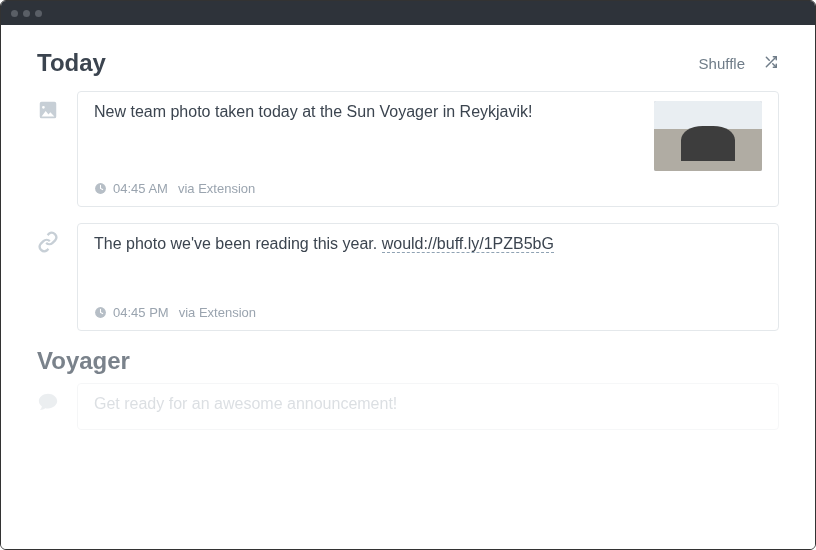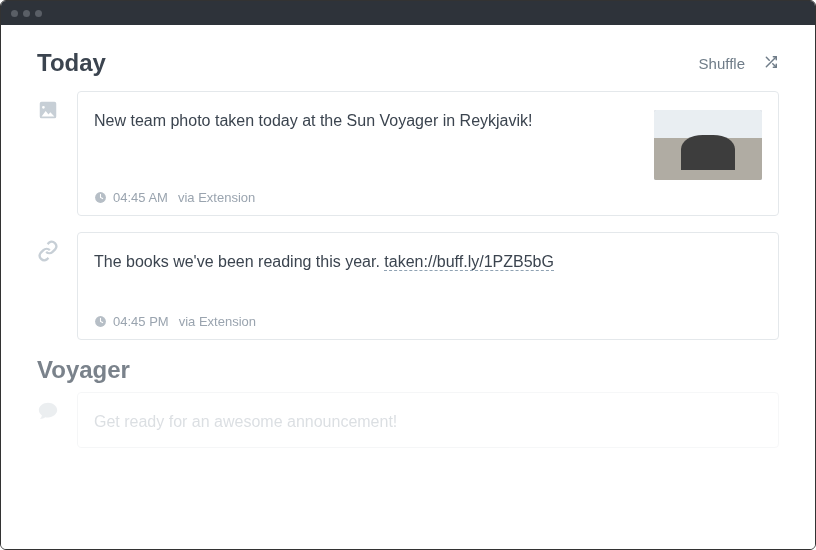--- a/index.html
+++ b/index.html
@@ -16,21 +16,21 @@
     padding: 0 16px; font-size: 16px; color: #9aa4af;
   }
 
   .section-header { display: flex; justify-content: space-between; align-items: center; margin-bottom: 14px; }
   .section-title { font-size: 24px; font-weight: 700; color: #3b444f; }
   .shuffle { font-size: 15px; color: #6f7c88; display: flex; align-items: center; gap: 18px; cursor: pointer; }
 
   .post-row { display: flex; align-items: flex-start; gap: 18px; margin-bottom: 16px; }
   .type-icon { width: 22px; height: 22px; margin-top: 8px; color: #c7cfd6; flex-shrink: 0; }
   .card {
-    flex: 1; border: 1px solid #e4e8eb; border-radius: 4px; padding: 18px 16px 10px 16px;
+    flex: 1; border: 1px solid #e4e8eb; border-radius: 4px; padding: 9px 16px 10px 16px;
     display: flex; flex-direction: column; min-height: 108px;
   }
   .card-body { display: flex; justify-content: space-between; gap: 12px; flex: 1; }
   .card-text { font-size: 16px; color: #3b444f; line-height: 1.4; }
   .card-link { color: #3b444f; border-bottom: 1px dashed #8fa2b3; }
   .thumb { width: 108px; height: 70px; background: #b8bfc5; border-radius: 2px; flex-shrink: 0; position: relative; overflow: hidden; }
   .thumb-sky { position:absolute; top:0; left:0; right:0; height:40%; background:#e9eef2; }
   .thumb-ground { position:absolute; bottom:0; left:0; right:0; height:60%; background:#b0aca3; }
   .thumb-group { position:absolute; bottom:15%; left:25%; width:50%; height:50%; background:#3d3d3d; border-radius:40% 40% 0 0; }
 
@@ -106,21 +106,21 @@
     <div class="post-row">
       <span class="type-icon">
         <svg viewBox="0 0 24 24" fill="none" stroke="currentColor" stroke-width="2.5">
             <path d="M10 13a5 5 0 0 0 7 0l3-3a5 5 0 0 0-7-7l-1.5 1.5"></path>
             <path d="M14 11a5 5 0 0 0-7 0l-3 3a5 5 0 0 0 7 7l1.5-1.5"></path>
           </svg>
       </span>
       <div class="card">
         <div class="card-body">
           <div class="card-text">
-            <span>The books we've been reading this year. </span><span class="card-link">taken://buff.ly/1PZB5bG</span>
+            <span>The photo we've been reading this year. </span><span class="card-link">would://buff.ly/1PZB5bG</span>
           </div>
         </div>
         <div class="card-meta">
           <span class="meta-clock">
             <svg viewBox="0 0 24 24" fill="#b6bec6">
                 <circle cx="12" cy="12" r="10"></circle>
                 <path d="M12 6v6l4 2" stroke="#fff" stroke-width="2" fill="none" stroke-linecap="round"></path>
               </svg>
           </span>
           <span>04:45 PM</span>

